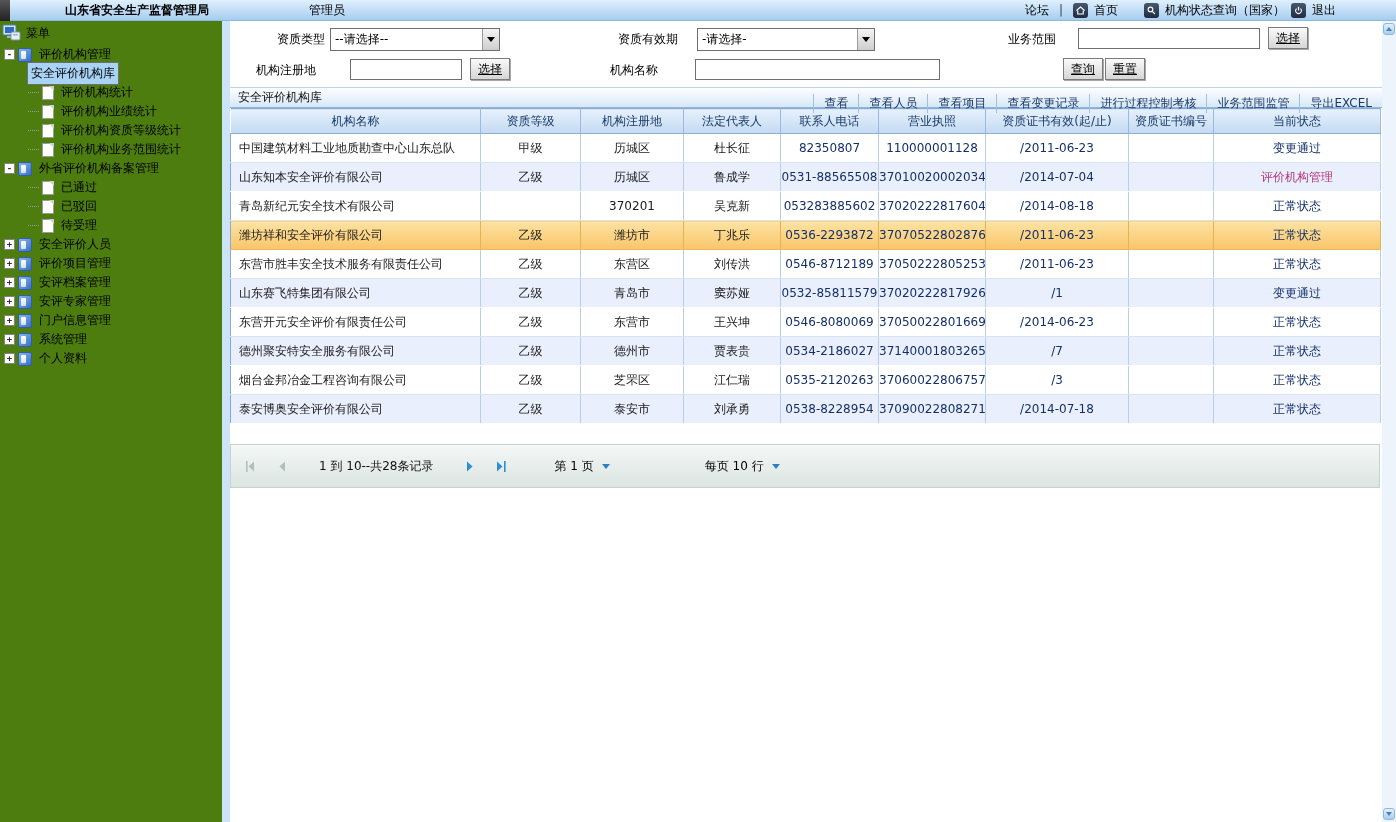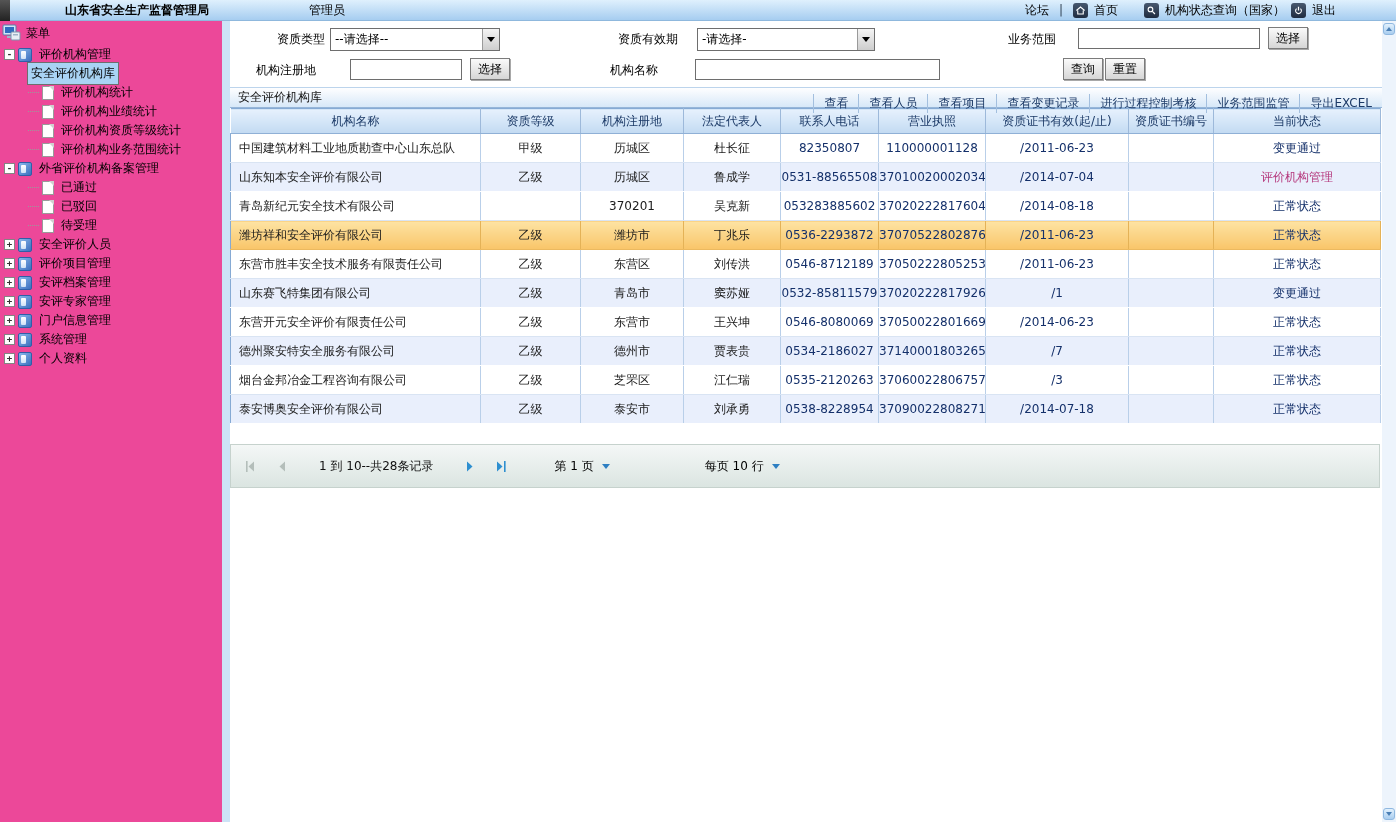--- a/index.html
+++ b/index.html
@@ -15,21 +15,21 @@
   .tb-title { font-weight:bold; margin-left:55px; }
   .tb-user { margin-left:100px; }
   .tb-right { margin-left:auto; display:flex; align-items:center; gap:6px; padding-right:60px; }
   .tb-link { cursor:pointer; white-space:nowrap; }
   .tb-sep { color:#345; margin:0 4px; }
   .ic { width:15px; height:15px; border-radius:3px; background:linear-gradient(#47586f,#1f2c40);
         display:inline-flex; align-items:center; justify-content:center; vertical-align:-3px; }
   .ic svg { display:block; }
 
   
-  .sidebar { position:absolute; left:0; top:21px; width:222px; height:801px; background:#ec4899; overflow:hidden; }
+  .sidebar { position:absolute; left:0; top:21px; width:222px; height:801px; background:#4d7c0f; overflow:hidden; }
   .tree-root { display:flex; align-items:center; height:24px; padding-left:2px; }
   .tree-root .rlabel { padding-left:2px; }
   .tree-row { display:flex; align-items:center; height:19px; padding-left:3px; cursor:pointer; white-space:nowrap; }
   .tree-row.child { padding-left:27px; }
   .toggle { width:11px; height:11px; margin:0 3px 0 1px; text-align:center;
             font:bold 9px/9px "DejaVu Sans Mono",monospace; color:#333; flex:none; }
   .toggle.hastoggle { border:1px solid #848484; background:#fff; }
   .toggle:not(.hastoggle) { height:0; border:none; border-bottom:1px dotted #9a9a9a; }
   .ticon { flex:none; position:relative; margin-right:4px; width:12px; height:14px;
            background:#fff; border:1px solid #9a9a9a; }
@@ -59,21 +59,21 @@
   .filters { position:relative; height:66px; }
   .f-label { position:absolute; white-space:nowrap; }
   .sel { position:absolute; height:23px; background:#fff; border:1px solid #6e6e6e;
          display:flex; align-items:center; cursor:pointer; }
   .sel-text { flex:1; padding-left:4px; overflow:hidden; white-space:nowrap; }
   .sel-btn { width:17px; height:100%; border-left:1px solid #9a9a9a;
              background:linear-gradient(#f4f4f4,#cecece); display:flex; align-items:center; justify-content:center; }
   .sel-caret { width:0; height:0; border-left:4px solid transparent; border-right:4px solid transparent; border-top:5px solid #000; }
   .txt { position:absolute; height:21px; background:#fff; border:1px solid #6e6e6e; padding:0 3px; font:12px "DejaVu Sans",sans-serif; }
   .btn { position:absolute; height:22px; padding:0 7px; font:12px "DejaVu Sans",sans-serif; cursor:pointer;
-         color:#000; background:linear-gradient(#fafafa,#d6d6d6); border:1px solid #7b7b7b; box-shadow:1px 1px 0 #a8a8a8; }
+         color:#000; background:linear-gradient(#fafafa,#d6d6d6); border:1px solid #7b7b7b; box-shadow:1px 1px 0 #a8a8a8;text-decoration:underline; }
 
   
   .toolbar { height:21px; display:flex; align-items:center;
              background:linear-gradient(#fefeff,#d7e8f8);
              border-top:1px solid #bcd4ec; border-bottom:1px solid #96b6d8; }
   .panel-title { margin-left:8px; color:#111; }
   .tb-spacer { flex:1; }
   .tb-btns { display:flex; height:100%; align-items:center;margin-top:12px; }
   .tb-btn { padding:0 10px; color:#1c3a67; cursor:pointer; border-left:1px solid #a3bfde; line-height:19px; white-space:nowrap; }
 

